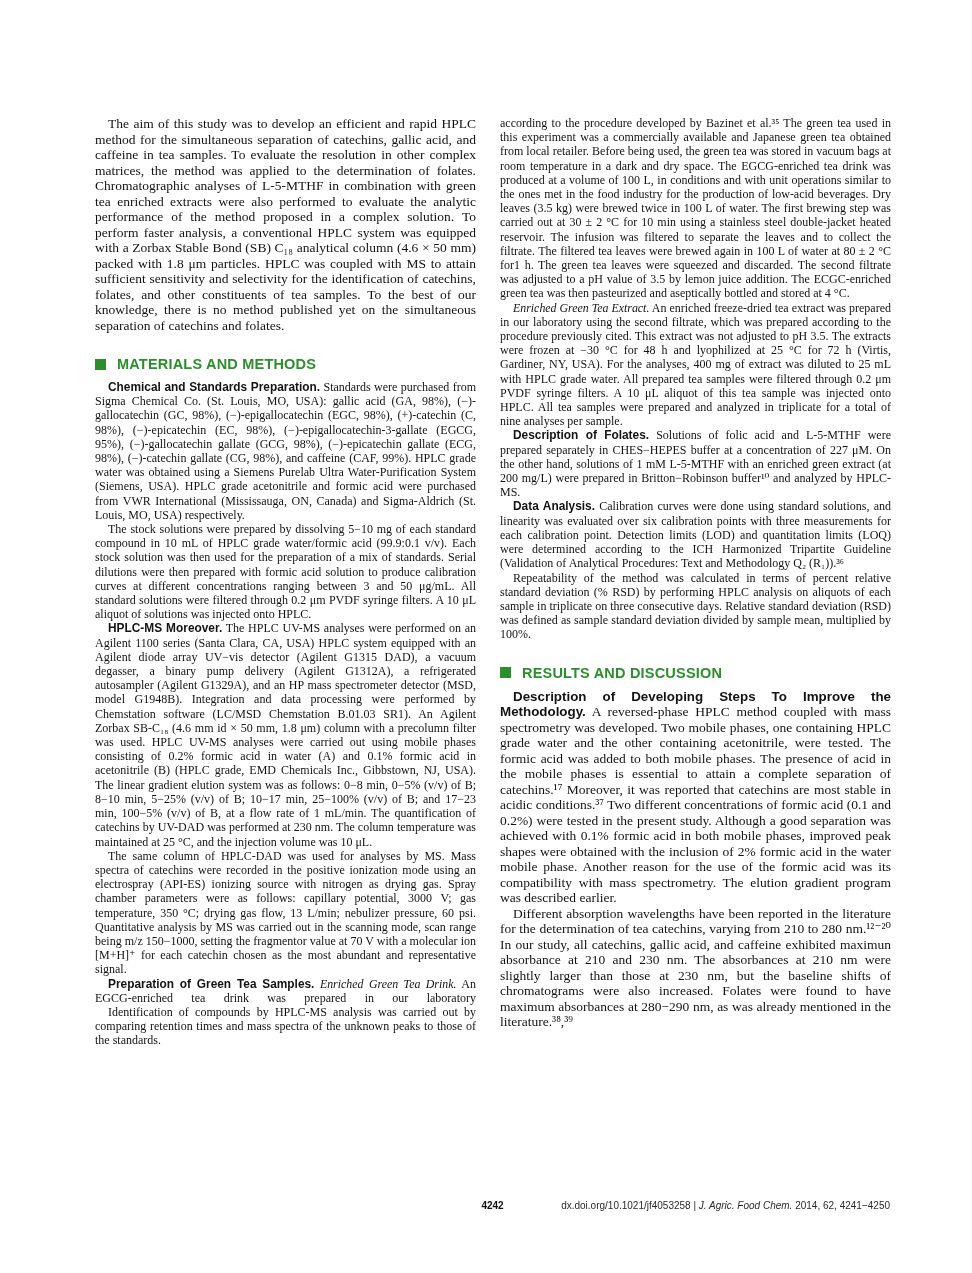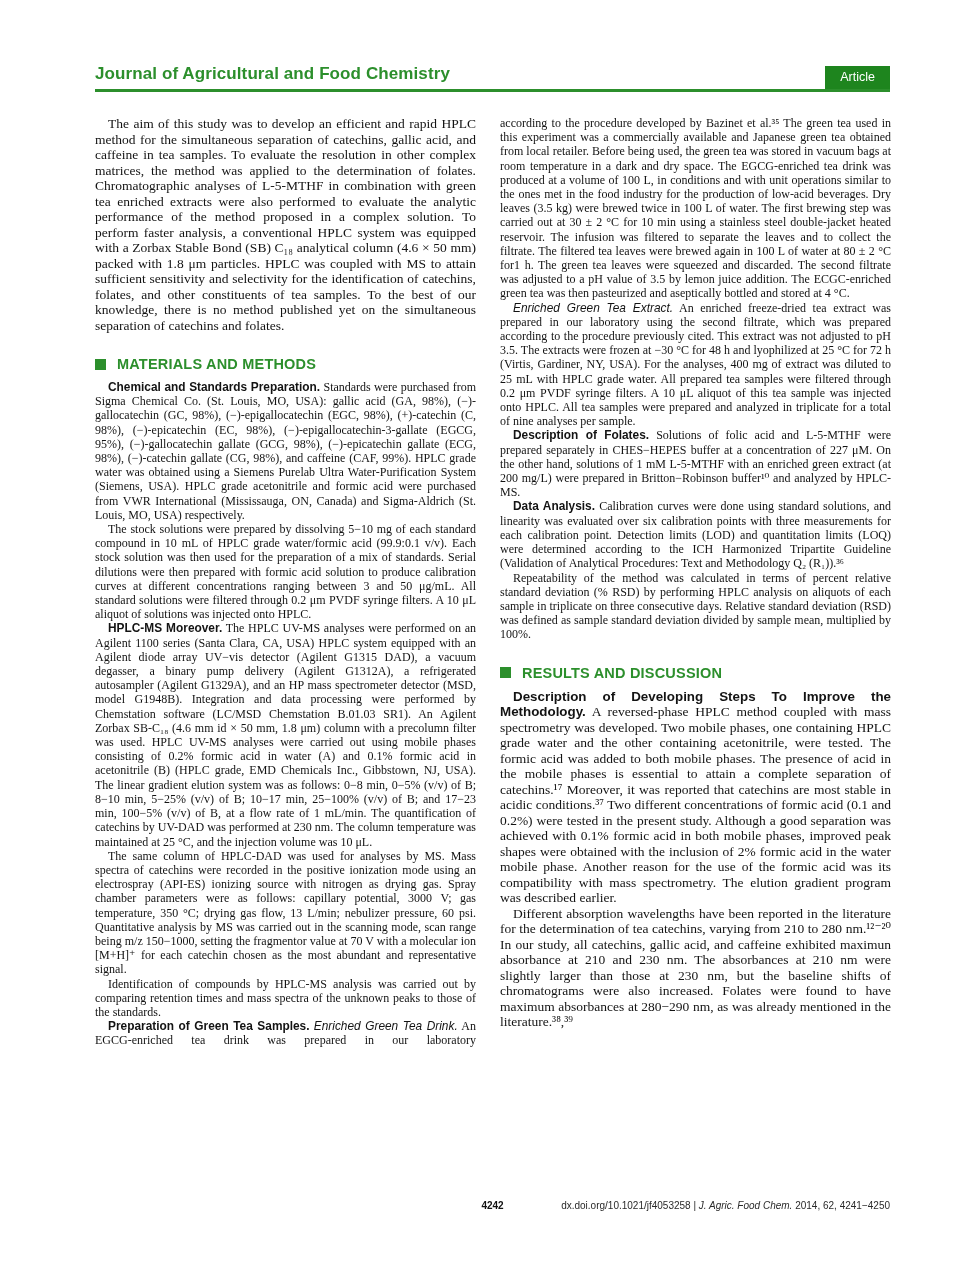--- a/index.html
+++ b/index.html
@@ -41,47 +41,40 @@
     font-family:"Liberation Sans","DejaVu Sans",sans-serif;
     font-weight:700;font-size:14.5px;color:var(--accent);
     display:flex;align-items:center;gap:11px;letter-spacing:.2px;
   }
   .bullet{width:11px;height:11px;background:var(--accent);display:inline-block;flex:none;}
   .lead-bold{
     font-family:"Liberation Sans","DejaVu Sans",sans-serif;
     font-weight:700;font-size:.99em;
   }
   .lead-italic{
-    font-family:Liberation Sans, sans-serif;
+    font-family:Liberation Serif, serif;
     font-style:italic;font-size:.99em;
   }
   
   .page-footer{
     position:absolute;left:95px;right:82px;top:1200px;height:16px;
     font-family:"Liberation Sans","DejaVu Sans",sans-serif;
     font-size:10px;color:#2a2a2a;
   }
   .page-number{
     position:absolute;left:0;right:0;text-align:center;font-weight:700;color:#111;
   }
   .doi-line{position:absolute;right:0;}
   .doi-line .jrnl{font-style:italic;}
 </style>
 </head>
 <body>
 
 <div class="page">
 
-  <header class="masthead">
-    <div class="masthead-row">
-      <span class="journal-title">Journal of Agricultural and Food Chemistry</span>
-      <span class="article-badge">Article</span>
-    </div>
-    <div class="masthead-rule"></div>
-  </header>
 
   <section class="col col-left">
     <p class="body-lg indent">The aim of this study was to develop an efficient and rapid HPLC method for the simultaneous separation of catechins, gallic acid, and caffeine in tea samples. To evaluate the resolution in other complex matrices, the method was applied to the determination of folates. Chromatographic analyses of L-5-MTHF in combination with green tea enriched extracts were also performed to evaluate the analytic performance of the method proposed in a complex solution. To perform faster analysis, a conventional HPLC system was equipped with a Zorbax Stable Bond (SB) C₁₈ analytical column (4.6 × 50 mm) packed with 1.8 μm particles. HPLC was coupled with MS to attain sufficient sensitivity and selectivity for the identification of catechins, folates, and other constituents of tea samples. To the best of our knowledge, there is no method published yet on the simultaneous separation of catechins and folates.</p>
 
     <h2 class="section-heading">
       <span class="bullet"></span>
       <span>MATERIALS AND METHODS</span>
     </h2>
 
     <p class="body-sm indent">
@@ -91,27 +84,27 @@
 
     <p class="body-sm indent">The stock solutions were prepared by dissolving 5−10 mg of each standard compound in 10 mL of HPLC grade water/formic acid (99.9:0.1 v/v). Each stock solution was then used for the preparation of a mix of standards. Serial dilutions were then prepared with formic acid solution to produce calibration curves at different concentrations ranging between 3 and 50 μg/mL. All standard solutions were filtered through 0.2 μm PVDF syringe filters. A 10 μL aliquot of solutions was injected onto HPLC.</p>
 
     <p class="body-sm indent">
       <span class="lead-bold">HPLC-MS Moreover.</span>
       <span>The HPLC UV-MS analyses were performed on an Agilent 1100 series (Santa Clara, CA, USA) HPLC system equipped with an Agilent diode array UV−vis detector (Agilent G1315 DAD), a vacuum degasser, a binary pump delivery (Agilent G1312A), a refrigerated autosampler (Agilent G1329A), and an HP mass spectrometer detector (MSD, model G1948B). Integration and data processing were performed by Chemstation software (LC/MSD Chemstation B.01.03 SR1). An Agilent Zorbax SB-C₁₈ (4.6 mm id × 50 mm, 1.8 μm) column with a precolumn filter was used. HPLC UV-MS analyses were carried out using mobile phases consisting of 0.2% formic acid in water (A) and 0.1% formic acid in acetonitrile (B) (HPLC grade, EMD Chemicals Inc., Gibbstown, NJ, USA). The linear gradient elution system was as follows: 0−8 min, 0−5% (v/v) of B; 8−10 min, 5−25% (v/v) of B; 10−17 min, 25−100% (v/v) of B; and 17−23 min, 100−5% (v/v) of B, at a flow rate of 1 mL/min. The quantification of catechins by UV-DAD was performed at 230 nm. The column temperature was maintained at 25 °C, and the injection volume was 10 μL.</span>
     </p>
 
     <p class="body-sm indent">The same column of HPLC-DAD was used for analyses by MS. Mass spectra of catechins were recorded in the positive ionization mode using an electrospray (API-ES) ionizing source with nitrogen as drying gas. Spray chamber parameters were as follows: capillary potential, 3000 V; gas temperature, 350 °C; drying gas flow, 13 L/min; nebulizer pressure, 60 psi. Quantitative analysis by MS was carried out in the scanning mode, scan range being m/z 150−1000, setting the fragmentor value at 70 V with a molecular ion [M+H]⁺ for each catechin chosen as the most abundant and representative signal.</p>
 
-    <p class="body-sm indent">Identification of compounds by HPLC-MS analysis was carried out by comparing retention times and mass spectra of the unknown peaks to those of the standards.</p>
-
     <p class="body-sm indent cont-last">
       <span class="lead-bold">Preparation of Green Tea Samples.</span>
       <span class="lead-italic">Enriched Green Tea Drink.</span>
       <span>An EGCG-enriched tea drink was prepared in our laboratory</span>
     </p>
+
+    <p class="body-sm indent">Identification of compounds by HPLC-MS analysis was carried out by comparing retention times and mass spectra of the unknown peaks to those of the standards.</p>
   </section>
 
   <section class="col col-right">
     <p class="body-sm">according to the procedure developed by Bazinet et al.³⁵ The green tea used in this experiment was a commercially available and Japanese green tea obtained from local retailer. Before being used, the green tea was stored in vacuum bags at room temperature in a dark and dry space. The EGCG-enriched tea drink was produced at a volume of 100 L, in conditions and with unit operations similar to the ones met in the food industry for the production of low-acid beverages. Dry leaves (3.5 kg) were brewed twice in 100 L of water. The first brewing step was carried out at 30 ± 2 °C for 10 min using a stainless steel double-jacket heated reservoir. The infusion was filtered to separate the leaves and to collect the filtrate. The filtered tea leaves were brewed again in 100 L of water at 80 ± 2 °C for1 h. The green tea leaves were squeezed and discarded. The second filtrate was adjusted to a pH value of 3.5 by lemon juice addition. The ECGC-enriched green tea was then pasteurized and aseptically bottled and stored at 4 °C.</p>
 
     <p class="body-sm indent">
       <span class="lead-italic">Enriched Green Tea Extract.</span>
       <span>An enriched freeze-dried tea extract was prepared in our laboratory using the second filtrate, which was prepared according to the procedure previously cited. This extract was not adjusted to pH 3.5. The extracts were frozen at −30 °C for 48 h and lyophilized at 25 °C for 72 h (Virtis, Gardiner, NY, USA). For the analyses, 400 mg of extract was diluted to 25 mL with HPLC grade water. All prepared tea samples were filtered through 0.2 μm PVDF syringe filters. A 10 μL aliquot of this tea sample was injected onto HPLC. All tea samples were prepared and analyzed in triplicate for a total of nine analyses per sample.</span>
     </p>
 

